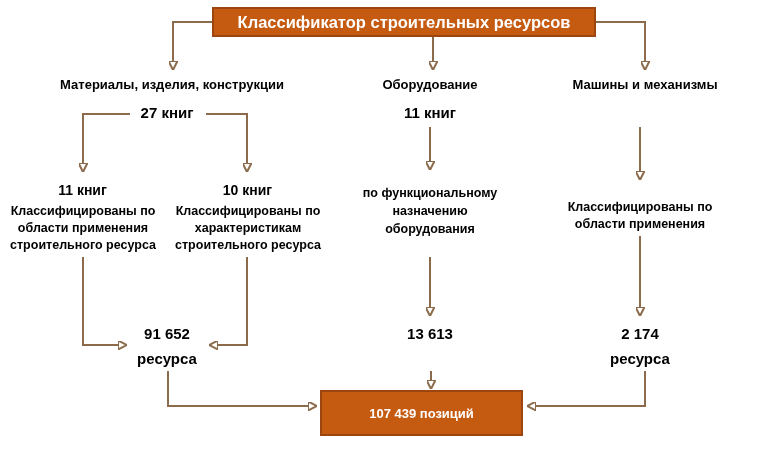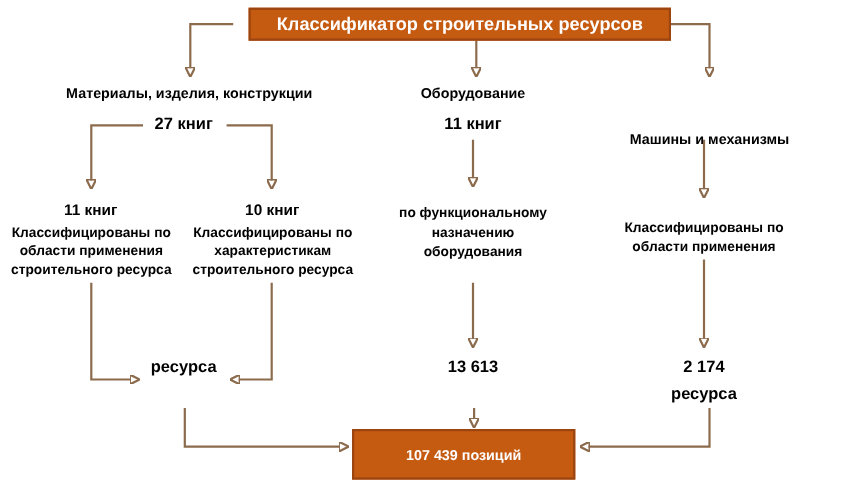--- a/index.html
+++ b/index.html
@@ -14,21 +14,21 @@
   .heading{font-size:13px;line-height:15px;}
   .count{font-size:15px;line-height:18px;}
   .subcount{font-size:14px;line-height:17px;}
   .desc{font-size:12.5px;line-height:17px;}
   .desc2{font-size:12.5px;line-height:18px;}
   .result{font-size:15px;line-height:25px;}
   .box{
     position:absolute;display:flex;align-items:center;justify-content:center;
     background:#C55A11;border:2px solid #9C4511;color:#fff;box-sizing:border-box;
   }
-  .title-box{left:212px;top:7px;width:384px;height:30px;font-size:16.5px;margin-left:14px;}
+  .title-box{left:212px;top:7px;width:384px;height:30px;font-size:16.5px;}
   .total-box{left:320px;top:390px;width:203px;height:46px;font-size:13px;}
 </style>
 </head>
 <body>
 
 <div class="canvas">
 
   <svg class="connectors" viewBox="0 0 770 453" xmlns="http://www.w3.org/2000/svg">
     <defs>
       <marker id="arw" markerUnits="userSpaceOnUse" markerWidth="9" markerHeight="9" viewBox="0 0 9 9" refX="1" refY="4.5" orient="auto">
@@ -66,35 +66,36 @@
   </div>
 
   <div class="t subcount" style="left:185px;top:182px;width:125px;">10 книг</div>
   <div class="t desc" style="left:170px;top:203px;width:156px;">
     <div>Классифицированы по</div>
     <div>характеристикам</div>
     <div>строительного ресурса</div>
   </div>
 
   <div class="t result" style="left:117px;top:321px;width:100px;">
+    <div>91 652</div>
     <div>ресурса</div>
   </div>
 
   <div class="t heading" style="left:330px;top:77px;width:200px;">Оборудование</div>
   <div class="t count" style="left:380px;top:104px;width:100px;">11 книг</div>
   <div class="t desc2" style="left:355px;top:184px;width:150px;">
     <div>по функциональному</div>
     <div>назначению</div>
     <div>оборудования</div>
   </div>
   <div class="t result" style="left:380px;top:321px;width:100px;">
     <div>13 613</div>
   </div>
 
-  <div class="t heading" style="left:545px;top:77px;width:200px;margin-top:42px;">Машины и механизмы</div>
+  <div class="t heading" style="left:545px;top:77px;width:200px;">Машины и механизмы</div>
   <div class="t desc" style="left:565px;top:199px;width:150px;">
     <div>Классифицированы по</div>
     <div>области применения</div>
   </div>
   <div class="t result" style="left:590px;top:321px;width:100px;">
     <div>2 174</div>
     <div>ресурса</div>
   </div>
 
   <div class="box total-box">

